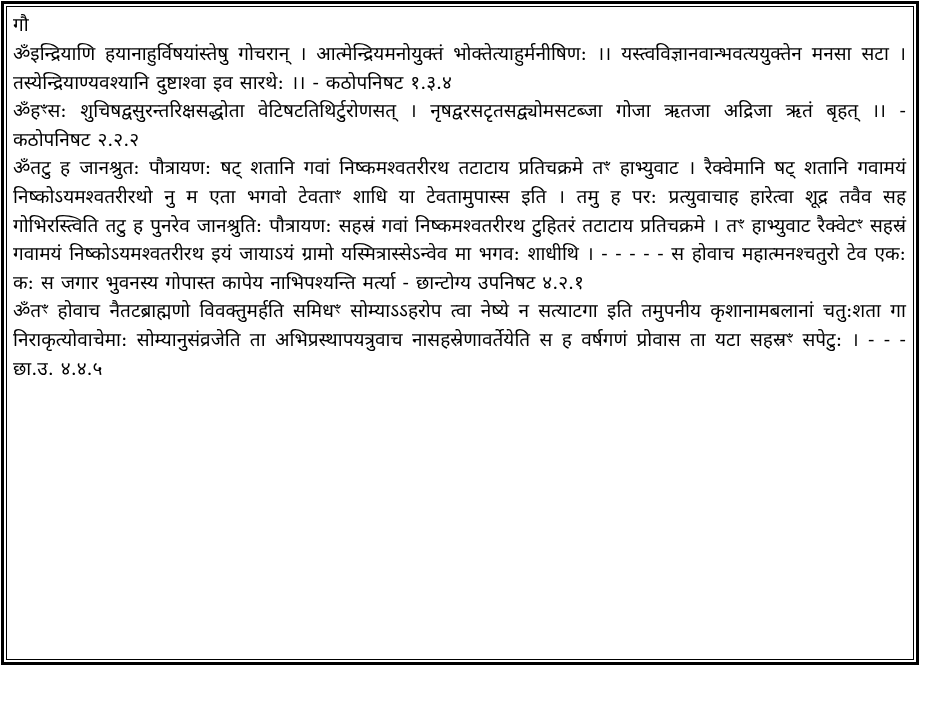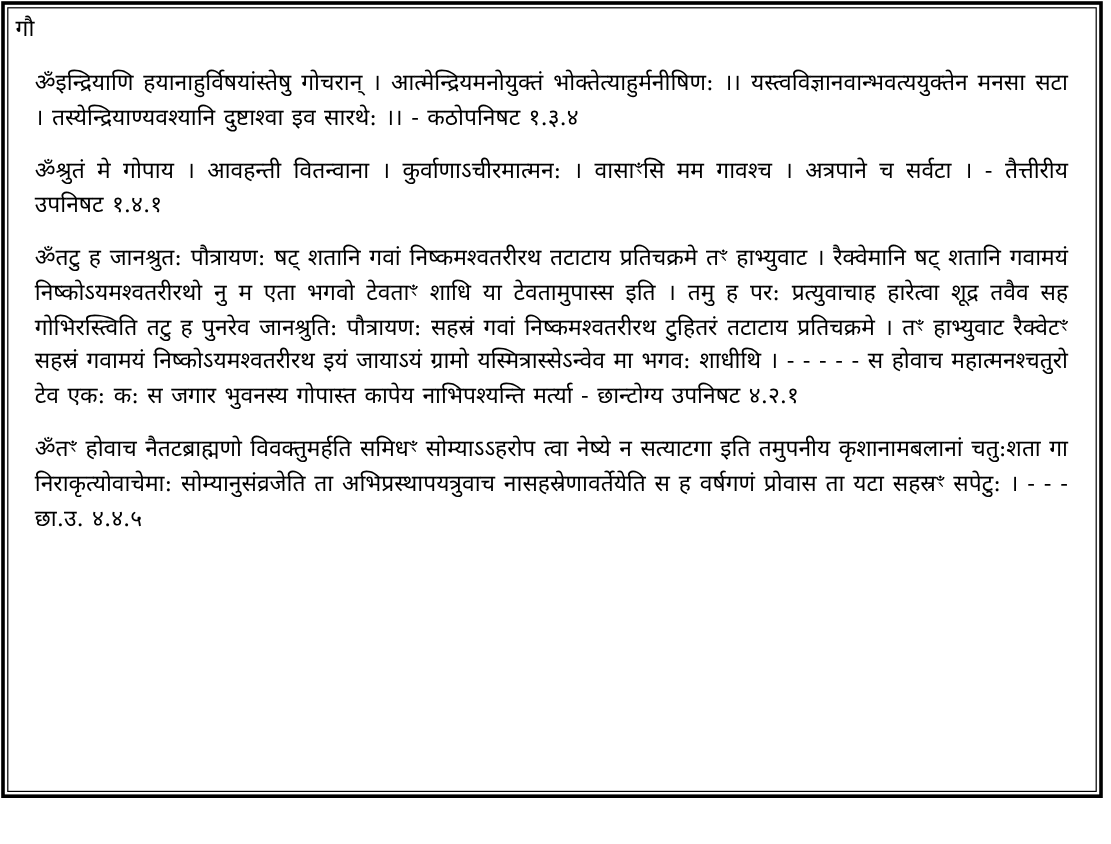--- a/index.html
+++ b/index.html
@@ -40,30 +40,30 @@
     font-size: 19px;
     line-height: 28.6px;
     text-align: justify;
     word-spacing: 1px;
   }
   .doc-title {
     text-align: left;
     line-height: 30px;
   }
   .para {
-    margin: 16px;
+    margin: 0;
     padding: 0;
   }
 </style>
 </head>
 <body>
 
 <div class="frame">
   <div class="frame-inner">
     <div class="content">
       <div class="doc-title">गौ</div>
       <p class="para">ॐइन्द्रियाणि हयानाहुर्विषयांस्तेषु गोचरान् । आत्मेन्द्रियमनोयुक्तं भोक्तेत्याहुर्मनीषिण: ।। यस्त्वविज्ञानवान्भवत्ययुक्तेन मनसा सटा । तस्येन्द्रियाण्यवश्यानि दुष्टाश्वा इव सारथे: ।। - कठोपनिषट १.३.४</p>
-      <p class="para">ॐश्रुतं मे गोपाय । आवहन्ती वितन्वाना । कुर्वाणाऽचीरमात्मन: । वासाꣳसि मम गावश्च । अत्रपाने च सर्वटा । - तैत्तीरीय उपनिषट १.४.१</p>
+      <p class="para">ॐहꣳस: शुचिषद्वसुरन्तरिक्षसद्धोता वेटिषटतिथिर्टुरोणसत् । नृषद्वरसटृतसद्व्योमसटब्जा गोजा ऋतजा अद्रिजा ऋतं बृहत् ।। - कठोपनिषट २.२.२</p>
       <p class="para">ॐतटु ह जानश्रुत: पौत्रायण: षट् शतानि गवां निष्कमश्वतरीरथ तटाटाय प्रतिचक्रमे तꣳ हाभ्युवाट । रैक्वेमानि षट् शतानि गवामयं निष्कोऽयमश्वतरीरथो नु म एता भगवो टेवताꣳ शाधि या टेवतामुपास्स इति । तमु ह पर: प्रत्युवाचाह हारेत्वा शूद्र तवैव सह गोभिरस्त्विति तटु ह पुनरेव जानश्रुति: पौत्रायण: सहस्रं गवां निष्कमश्वतरीरथ टुहितरं तटाटाय प्रतिचक्रमे । तꣳ हाभ्युवाट रैक्वेटꣳ सहस्रं गवामयं निष्कोऽयमश्वतरीरथ इयं जायाऽयं ग्रामो यस्मित्रास्सेऽन्वेव मा भगव: शाधीथि । - - - - - स होवाच महात्मनश्चतुरो टेव एक: क: स जगार भुवनस्य गोपास्त कापेय नाभिपश्यन्ति मर्त्या - छान्टोग्य उपनिषट ४.२.१</p>
       <p class="para">ॐतꣳ होवाच नैतटब्राह्मणो विवक्तुमर्हति समिधꣳ सोम्याऽऽहरोप त्वा नेष्ये न सत्याटगा इति तमुपनीय कृशानामबलानां चतु:शता गा निराकृत्योवाचेमा: सोम्यानुसंव्रजेति ता अभिप्रस्थापयत्रुवाच नासहस्रेणावर्तेयेति स ह वर्षगणं प्रोवास ता यटा सहस्रꣳ सपेटु: । - - - छा.उ. ४.४.५</p>
     </div>
   </div>
 </div>
 
 </body></html>

